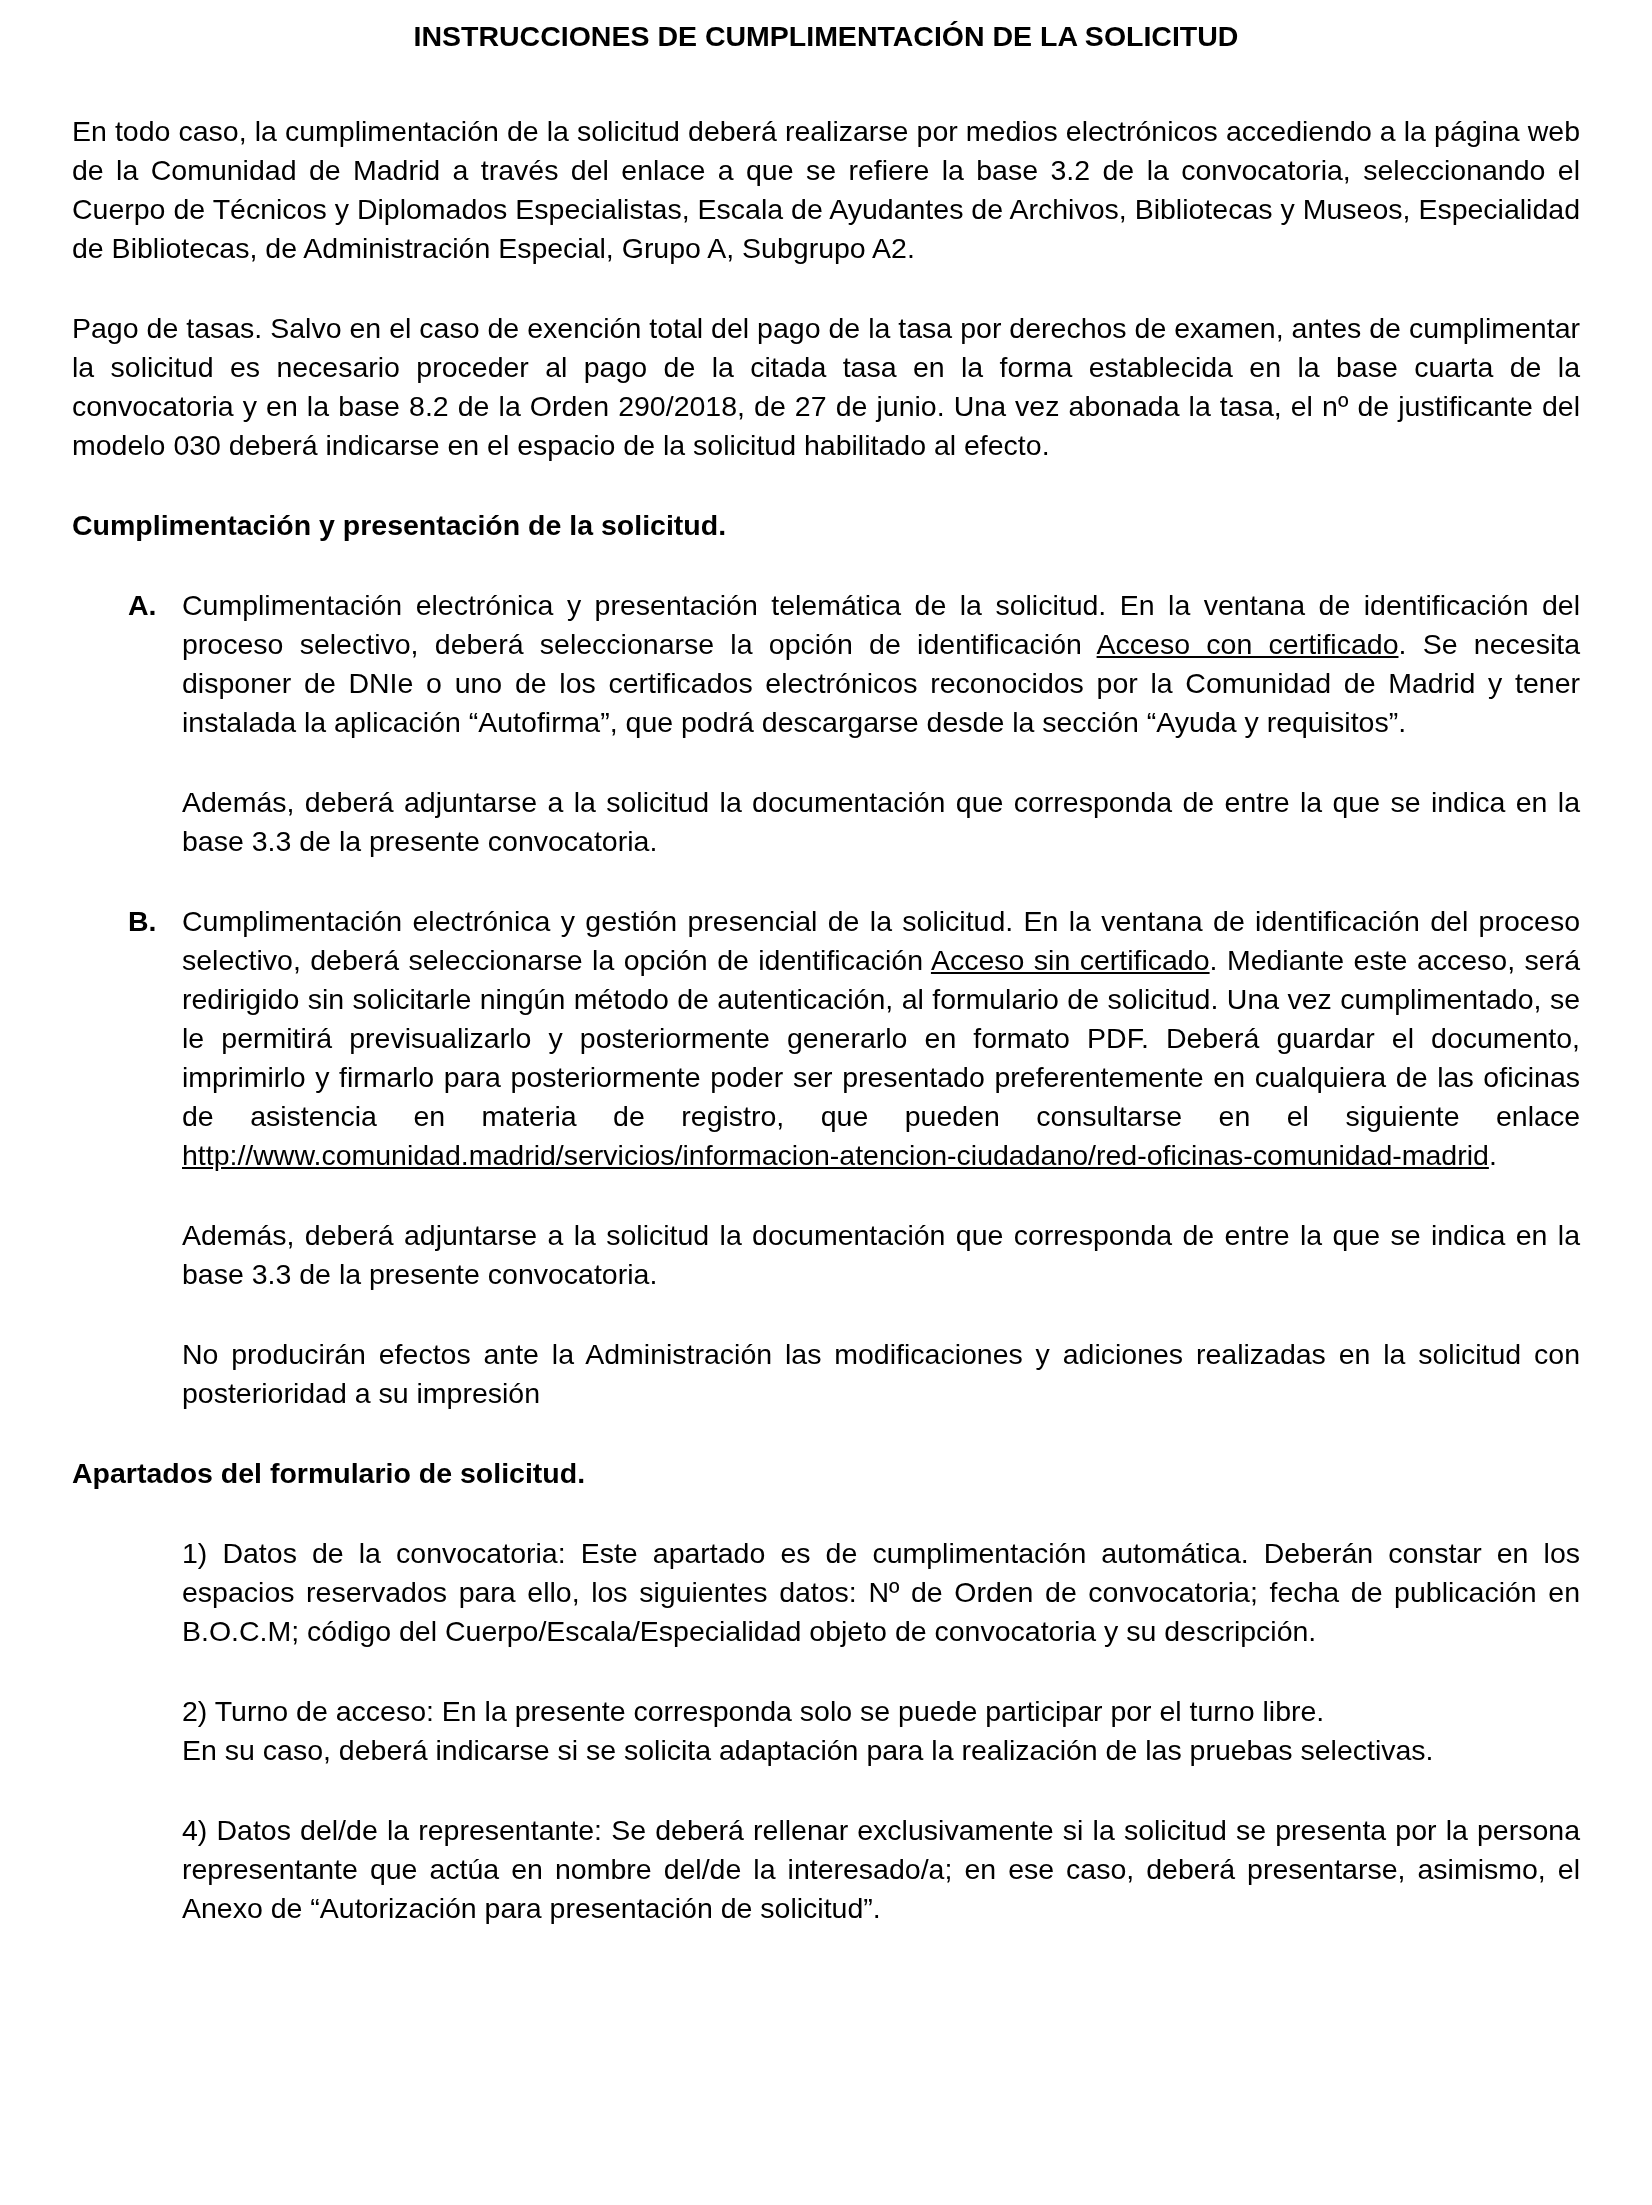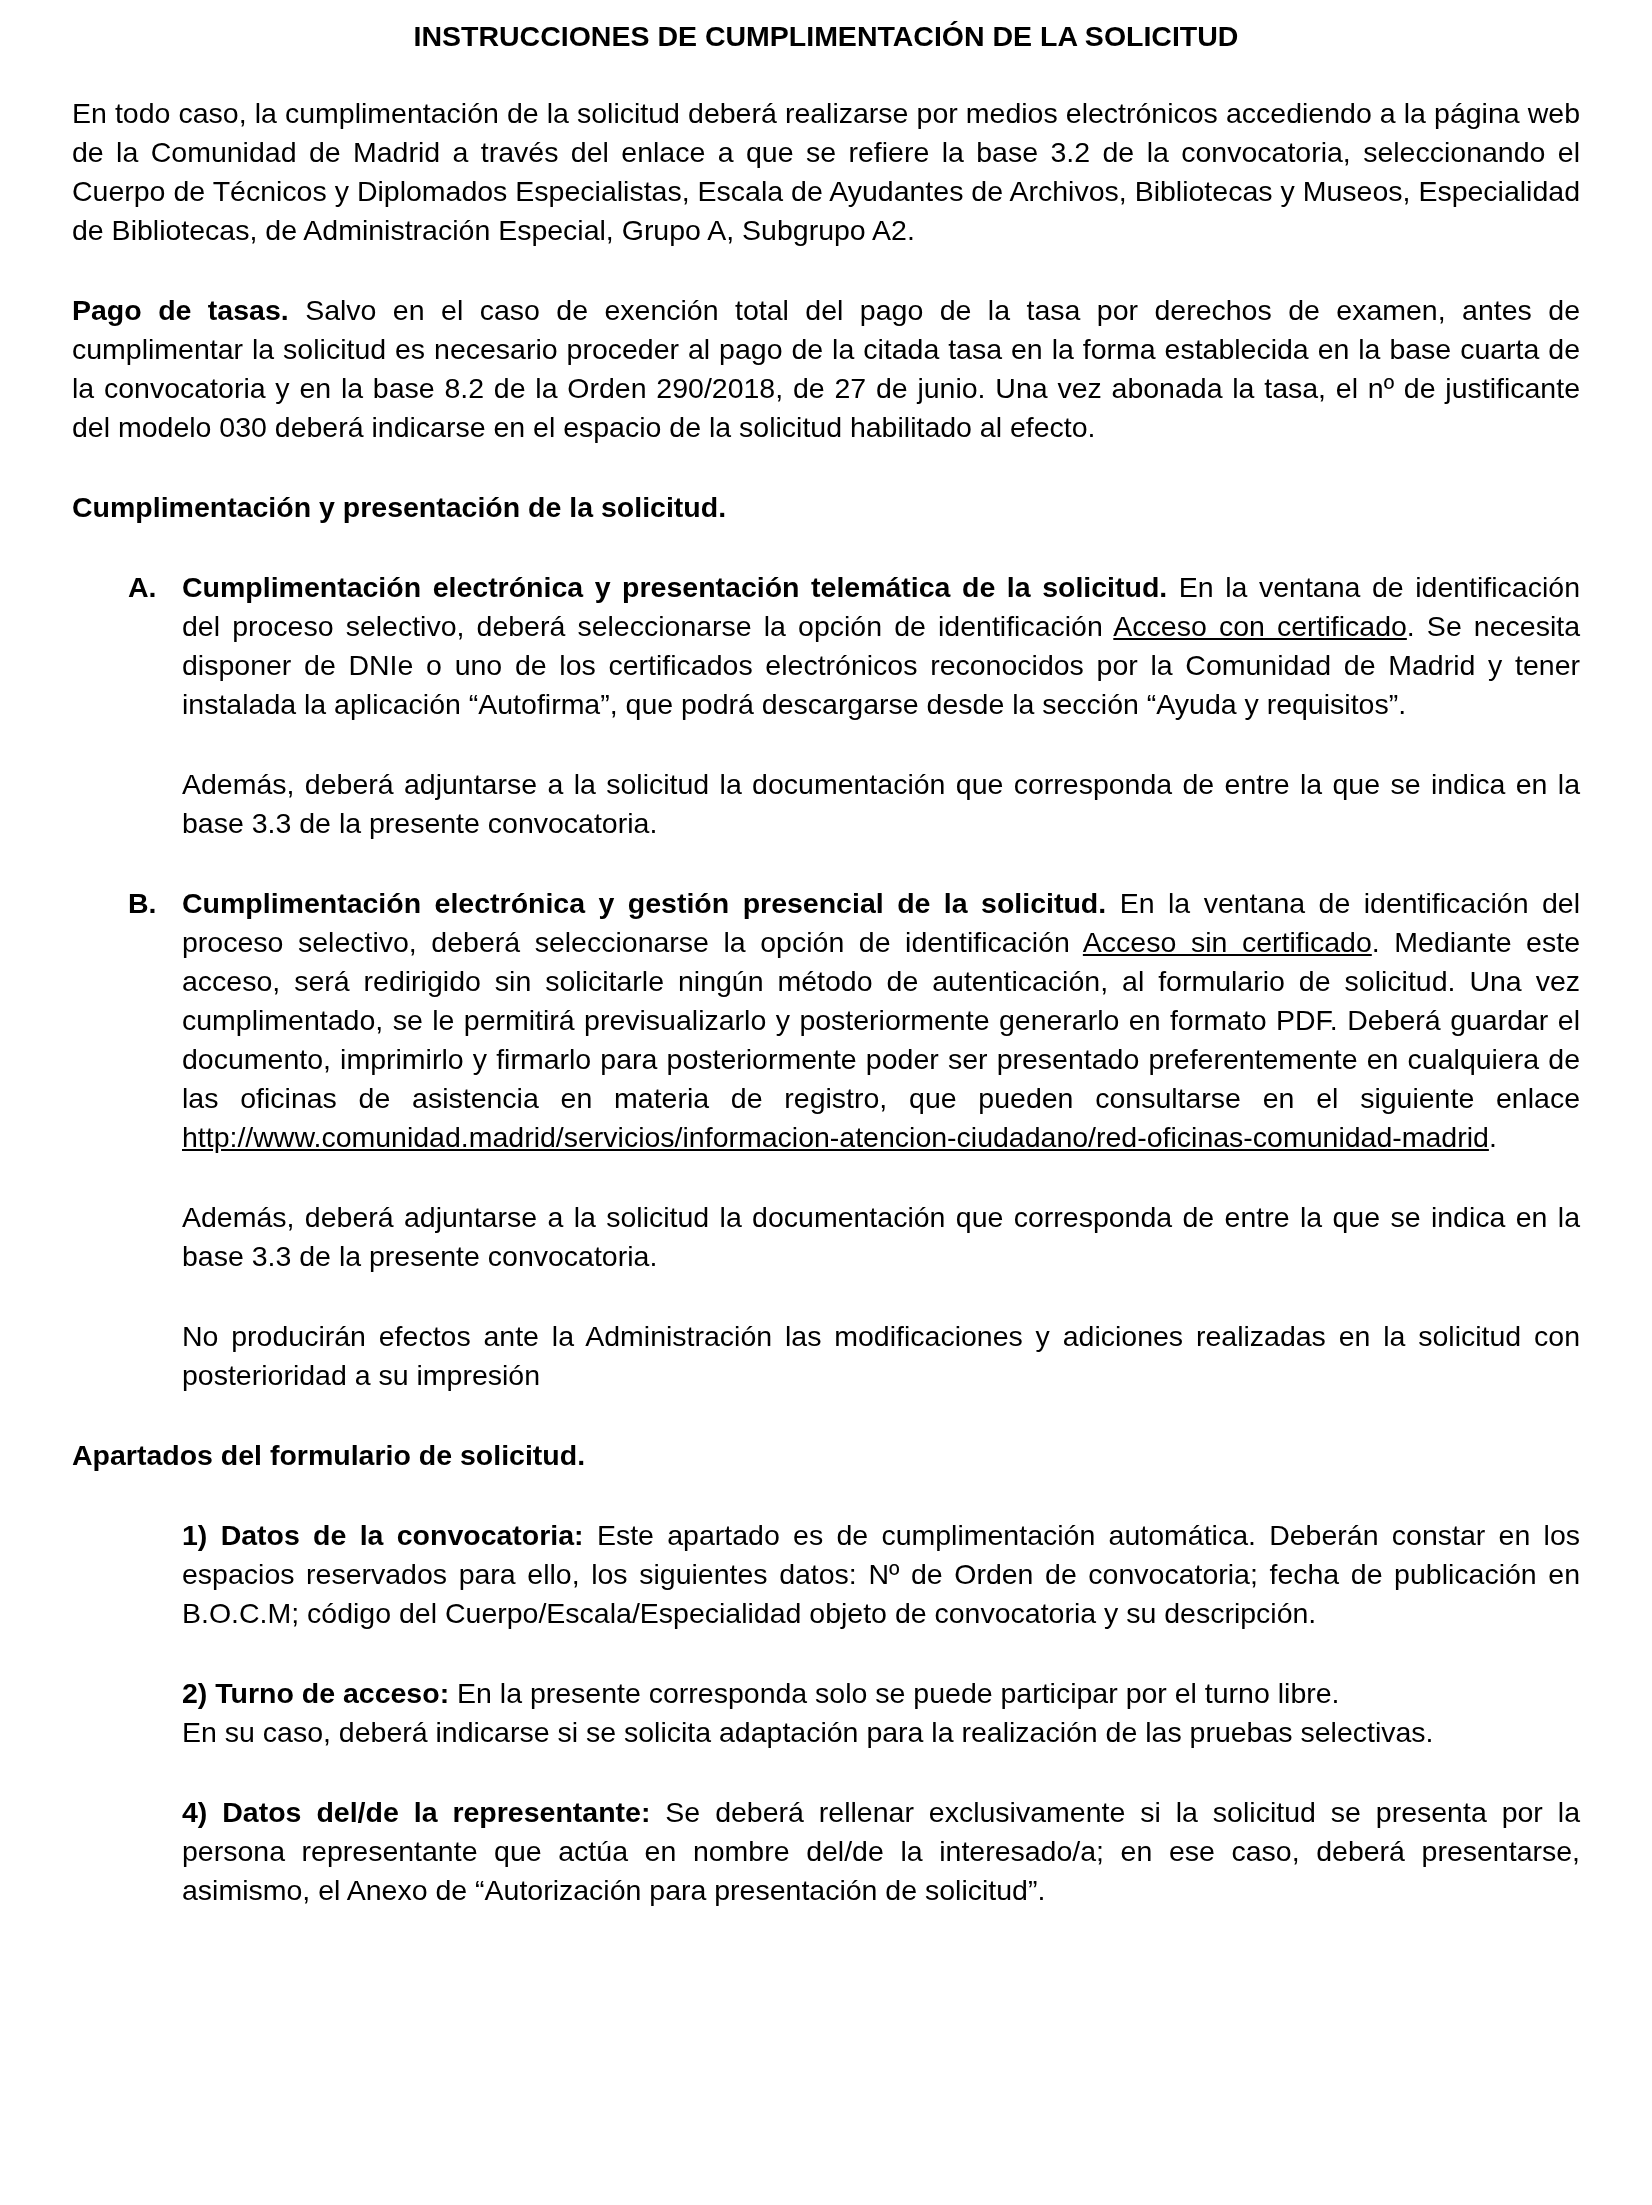--- a/index.html
+++ b/index.html
@@ -14,31 +14,31 @@
     color: #000000;
   }
   .page {
     width: 1652px;
     height: 2205px;
     padding: 16.5px 72px 0 72px;
   }
   .doc-title {
     text-align: center;
     font-weight: bold;
-    margin-bottom: 38px;
+    margin-bottom: 56px;
   }
   .block {
     text-align: justify;
     margin-bottom: 41px;
   }
   .heading {
     font-weight: bold;
     margin-bottom: 41px;
   }
-  .bold { font-weight: bold; }
+  .bold { font-weight: normal; }
   .u { text-decoration: underline; margin-top: 12px; }
   .link { text-decoration: underline; cursor: pointer; }
   .list-item {
     display: flex;
     margin: 0 0 41px 56px;
   }
   .list-marker {
     flex: 0 0 54px;
     width: 54px;
     font-weight: bold;

